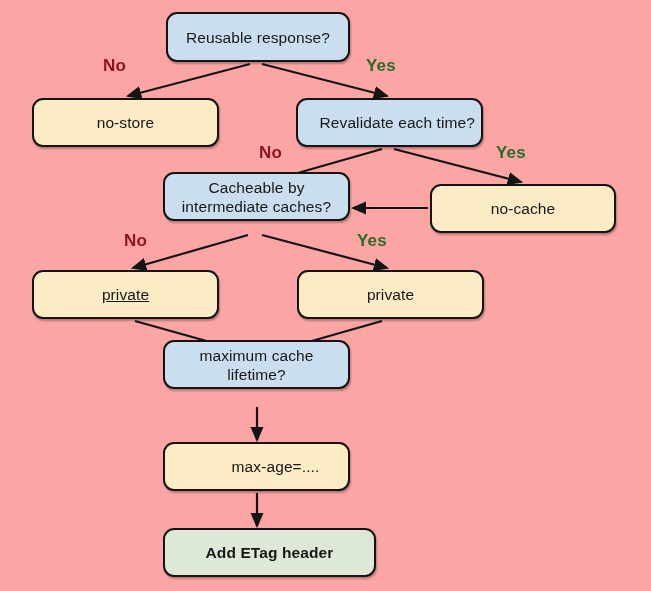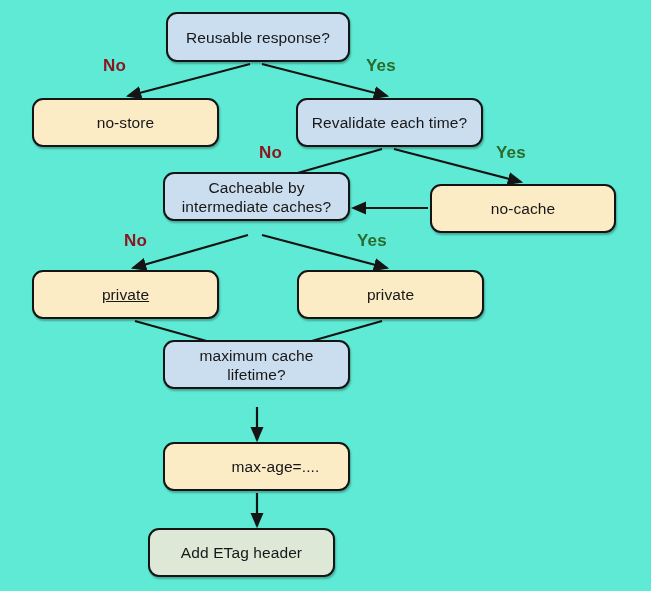--- a/index.html
+++ b/index.html
@@ -7,21 +7,21 @@
     padding: 0;
     background: #ffffff;
   }
   body {
     font-family: "Liberation Sans", sans-serif;
   }
   #flow-root {
     position: relative;
     width: 651px;
     height: 591px;
-    background: #5eead4;
+    background: #fca5a5;
     overflow: hidden;
   }
   #edge-layer {
     position: absolute;
     left: 0;
     top: 0;
     width: 651px;
     height: 591px;
   }
   .node {
@@ -91,21 +91,21 @@
       <line x1="257" y1="407" x2="257" y2="440" stroke="#141414" stroke-width="2.2" marker-end="url(#arrowhead)"></line>
       <line x1="257" y1="493" x2="257" y2="526" stroke="#141414" stroke-width="2.2" marker-end="url(#arrowhead)"></line>
     </svg>
   <div id="node-layer">
       <div class="node decision" style="left: 166px; top: 12px; width: 184px; height: 50px;">
         <span class="node-label">Reusable response?</span>
       </div>
       <div class="node action" style="left: 32px; top: 98px; width: 187px; height: 49px; text-align: center;">
         <span class="node-label">no-store</span>
       </div>
-      <div class="node decision" style="left: 296px; top: 98px; width: 187px; height: 49px;">
+      <div class="node decision" style="left: 296px; top: 98px; width: 187px; height: 49px; justify-content: flex-end;">
         <span class="node-label">Revalidate each time?</span>
       </div>
       <div class="node decision" style="left: 163px; top: 172px; width: 187px; height: 49px;">
         <span class="node-label">Cacheable by
 intermediate caches?</span>
       </div>
       <div class="node action" style="left: 430px; top: 184px; width: 186px; height: 49px;">
         <span class="node-label">no-cache</span>
       </div>
       <div class="node action" style="left: 32px; top: 270px; width: 187px; height: 49px; text-decoration: underline;">
@@ -114,21 +114,21 @@
       <div class="node action" style="left: 297px; top: 270px; width: 187px; height: 49px;">
         <span class="node-label">private</span>
       </div>
       <div class="node decision" style="left: 163px; top: 340px; width: 187px; height: 49px;">
         <span class="node-label">maximum cache
 lifetime?</span>
       </div>
       <div class="node action" style="left: 163px; top: 442px; width: 187px; height: 49px; padding-left: 38px;">
         <span class="node-label">max-age=....</span>
       </div>
-      <div class="node terminal" style="left: 148px; top: 528px; width: 187px; height: 49px;">
+      <div class="node terminal" style="left: 163px; top: 528px; width: 213px; height: 49px; font-weight: bold;">
         <span class="node-label">Add ETag header</span>
       </div>
     </div>
   <div id="label-layer">
       <div class="edge-label no" style="left: 103px; top: 56px;">No</div>
       <div class="edge-label yes" style="left: 366px; top: 56px;">Yes</div>
       <div class="edge-label no" style="left: 259px; top: 143px;">No</div>
       <div class="edge-label yes" style="left: 496px; top: 143px;">Yes</div>
       <div class="edge-label no" style="left: 124px; top: 231px;">No</div>
       <div class="edge-label yes" style="left: 357px; top: 231px;">Yes</div>

